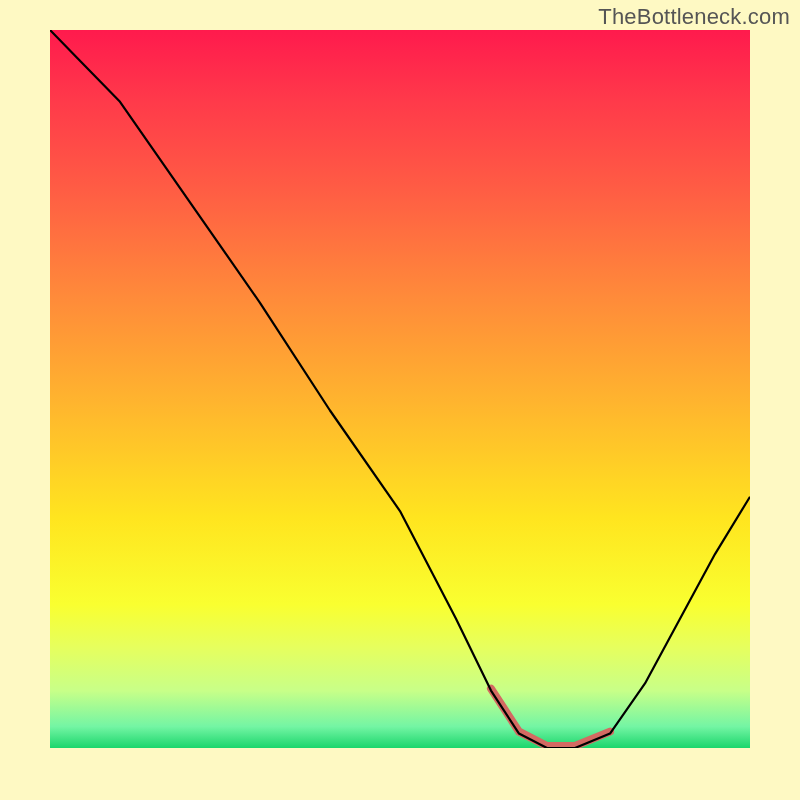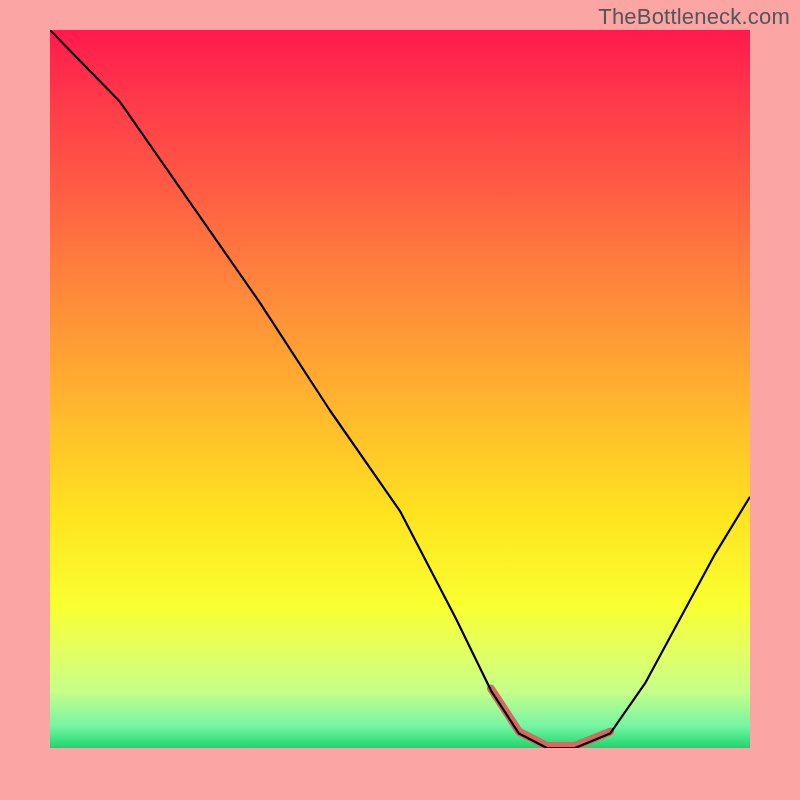--- a/index.html
+++ b/index.html
@@ -8,21 +8,21 @@
     width: 800px;
     height: 800px;
     background: #000;
     overflow: hidden;
     font-family: Arial, Helvetica, sans-serif;
   }
   .frame {
     position: relative;
     width: 800px;
     height: 800px;
-    background: #fca5a5;
+    background: #fef9c3;
   }
   .watermark {
     position: absolute;
     top: 4px;
     right: 10px;
     color: #555;
     font-size: 22px;
     font-weight: 500;
     letter-spacing: 0.2px;
     z-index: 5;

